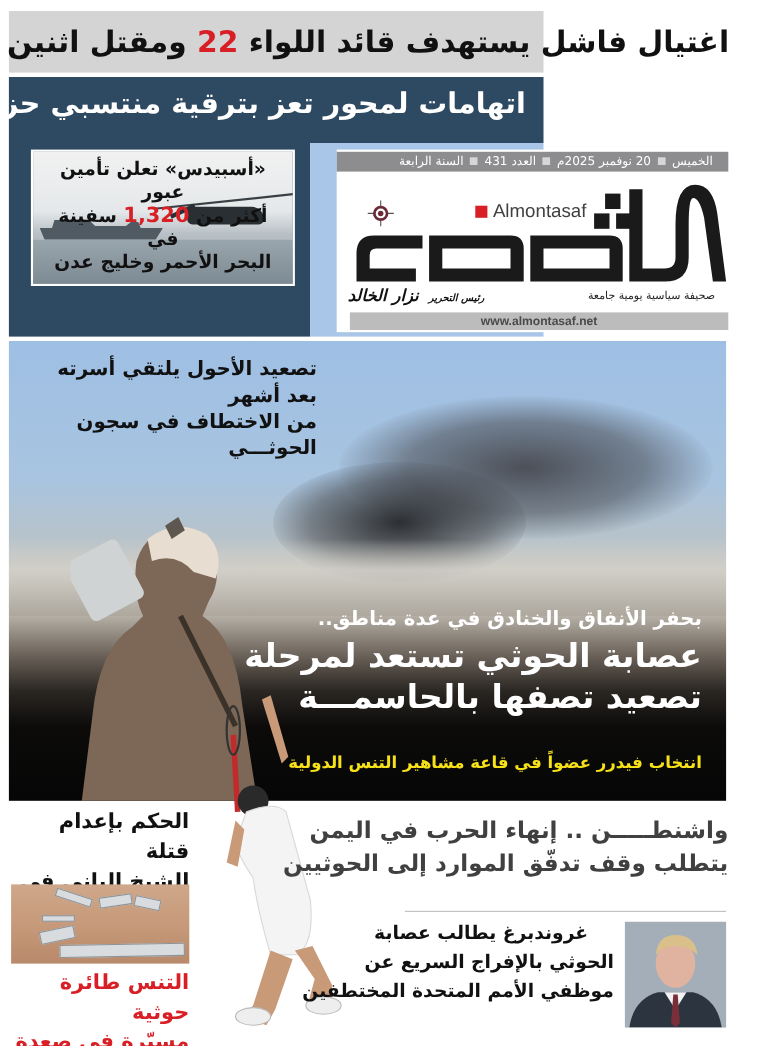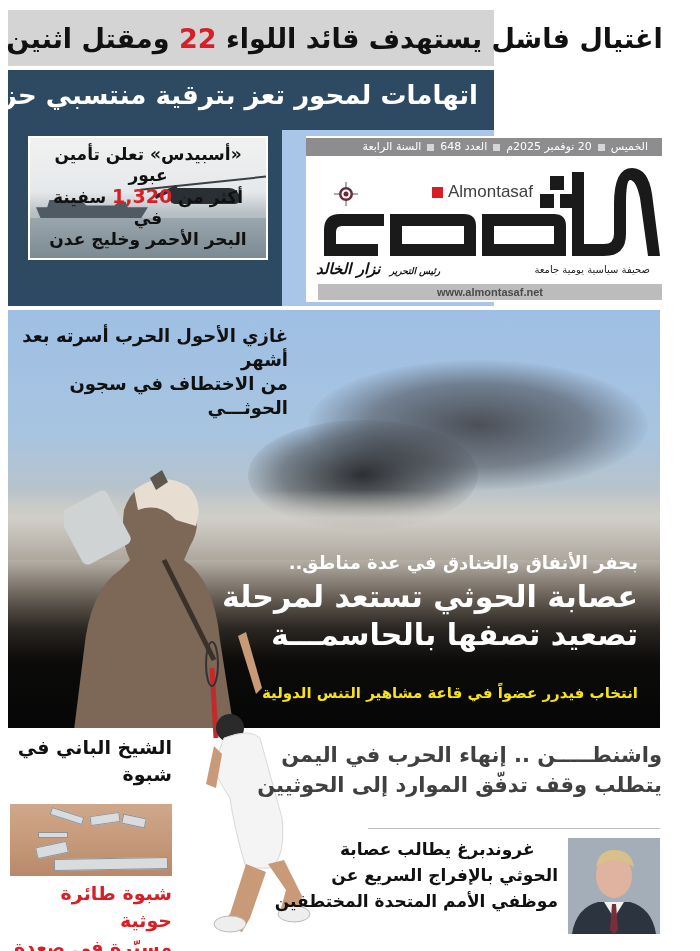--- a/index.html
+++ b/index.html
@@ -181,21 +181,21 @@
       <span class="red">1,320</span>
       <span>سفينة في</span>
     </div>
     <div>البحر الأحمر وخليج عدن</div>
   </div>
 </div>
 
 <div id="mast-bg" class="abs"></div>
 <div id="mast" class="abs">
   <div class="date-strip">
-    <span>الخميس</span><span class="sq"></span><span>20 نوفمبر 2025م</span><span class="sq"></span><span>العدد 648</span><span class="sq"></span><span>السنة الرابعة</span>
+    <span>الخميس</span><span class="sq"></span><span>20 نوفمبر 2025م</span><span class="sq"></span><span>العدد 431</span><span class="sq"></span><span>السنة الرابعة</span>
   </div>
 
   <svg class="logo-ar" viewBox="0 0 346 96">
 
     <path d="M10 92 L10 66 Q10 50 26 50 L70 50 L70 62 L28 62 Q22 62 22 68 L22 80 L64 80 L64 92 Z" fill="#1a1a1a"></path>
     <path d="M76 92 L76 50 L150 50 Q162 50 162 62 L162 92 Z M88 80 L150 80 L150 62 L88 62 Z" fill="#1a1a1a" fill-rule="evenodd"></path>
     <path d="M168 92 L168 50 L240 50 Q252 50 252 62 L252 92 Z M180 80 L240 80 L240 62 L180 62 Z" fill="#1a1a1a" fill-rule="evenodd"></path>
     <rect x="226" y="30" width="14" height="14" fill="#1a1a1a"></rect>
     <rect x="246" y="30" width="14" height="14" fill="#1a1a1a"></rect>
     <rect x="236" y="12" width="14" height="14" fill="#1a1a1a"></rect>
@@ -229,21 +229,21 @@
 
   <svg class="soldier" viewBox="0 0 180 280">
     <path d="M60 60 Q70 30 100 30 Q130 32 132 60 Q136 80 126 96 L120 110 Q150 130 156 190 L170 280 L10 280 L20 200 Q26 140 56 120 L66 110 Q56 90 60 60 Z" fill="#7d6756"></path>
     <path d="M70 40 Q96 20 124 36 Q140 52 132 76 L112 70 Q96 52 74 60 Z" fill="#e7ddd0"></path>
     <path d="M86 28 L98 20 L104 32 L92 40 Z" fill="#5d5750"></path>
     <rect x="4" y="48" width="54" height="60" rx="6" fill="#cfd3d4" transform="rotate(-28 30 78)"></rect>
     <line x1="100" y1="110" x2="150" y2="210" stroke="#3a3129" stroke-width="5"></line>
   </svg>
 
   <div class="gazi-text">
-    <div>غازي الأحول الحرب أسرته بعد أشهر</div>
+    <div>تصعيد الأحول يلتقي أسرته بعد أشهر</div>
     <div>من الاختطاف في سجون الحوثـــي</div>
   </div>
 
   <div class="lead-kicker">بحفر الأنفاق والخنادق في عدة مناطق..</div>
   <div class="lead-title">
     <div>عصابة الحوثي تستعد لمرحلة</div>
     <div>تصعيد تصفها بالحاسمـــة</div>
   </div>
   <div class="fed-text">انتخاب فيدرر عضواً في قاعة مشاهير التنس الدولية</div>
 </div>
@@ -255,32 +255,33 @@
   <circle cx="40" cy="100" r="14" fill="#2a2a2a"></circle>
   <path d="M34 110 Q60 100 70 110 L92 190 Q96 230 80 240 L56 240 Q44 200 40 170 Q26 150 24 136 Z" fill="#f4f4f4" stroke="#d8d8d8"></path>
   <path d="M24 118 L16 156 L26 160 L32 126 Z" fill="#c99a78"></path>
   <path d="M56 236 L40 286 L30 296 L52 304 L60 290 L76 244 Z" fill="#c99a78"></path>
   <path d="M78 236 L96 262 L90 284 L108 292 L112 268 L94 232 Z" fill="#c99a78"></path>
   <ellipse cx="40" cy="296" rx="16" ry="8" fill="#eeeeee" stroke="#bbb"></ellipse>
   <ellipse cx="104" cy="286" rx="16" ry="8" fill="#eeeeee" stroke="#bbb"></ellipse>
 </svg>
 
 <div class="abs verdict">
+  <div>الحكم بإعدام قتلة</div>
   <div>الشيخ الباني في شبوة</div>
 </div>
 <div class="abs drone-photo">
   <div class="debris" style="left:40px; top:8px; width:34px; height:8px; transform:rotate(18deg);"></div>
   <div class="debris" style="left:80px; top:10px; width:30px; height:10px; transform:rotate(-8deg);"></div>
   <div class="debris" style="left:112px; top:12px; width:24px; height:10px; transform:rotate(12deg);"></div>
   <div class="debris" style="left:28px; top:28px; width:30px; height:6px;"></div>
   <div class="debris" style="left:26px; top:40px; width:32px; height:12px; transform:rotate(-12deg);"></div>
   <div class="debris" style="left:44px; top:54px; width:114px; height:12px; transform:rotate(-1deg);"></div>
 </div>
 <div class="abs drone-text">
-  <div>شبوة طائرة حوثية</div>
+  <div>التنس طائرة حوثية</div>
   <div>مسيّرة في صعدة</div>
 </div>
 
 <div class="abs wash-text">
   <div>واشنطـــــن .. إنهاء الحرب في اليمن</div>
   <div>يتطلب وقف تدفّق الموارد إلى الحوثيين</div>
 </div>
 <div class="abs rule"></div>
 <div class="abs grund-text">
   <div>غروندبرغ يطالب عصابة</div>

